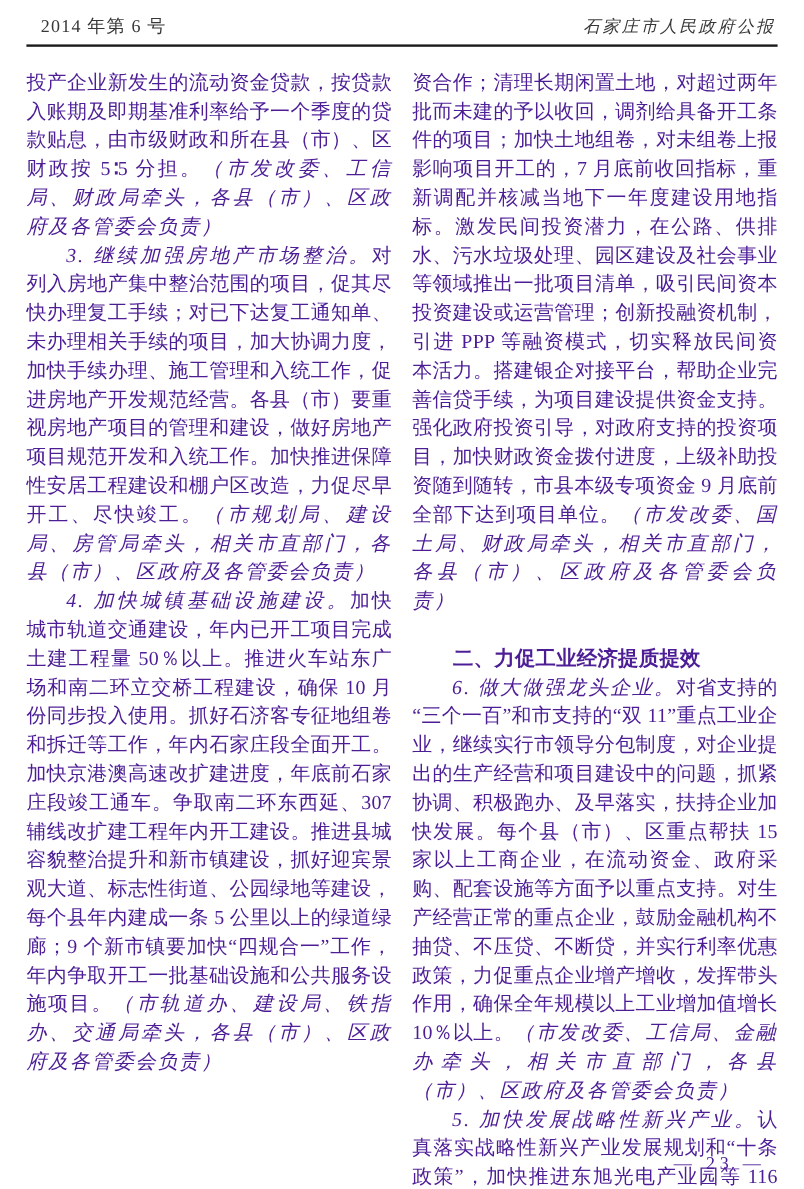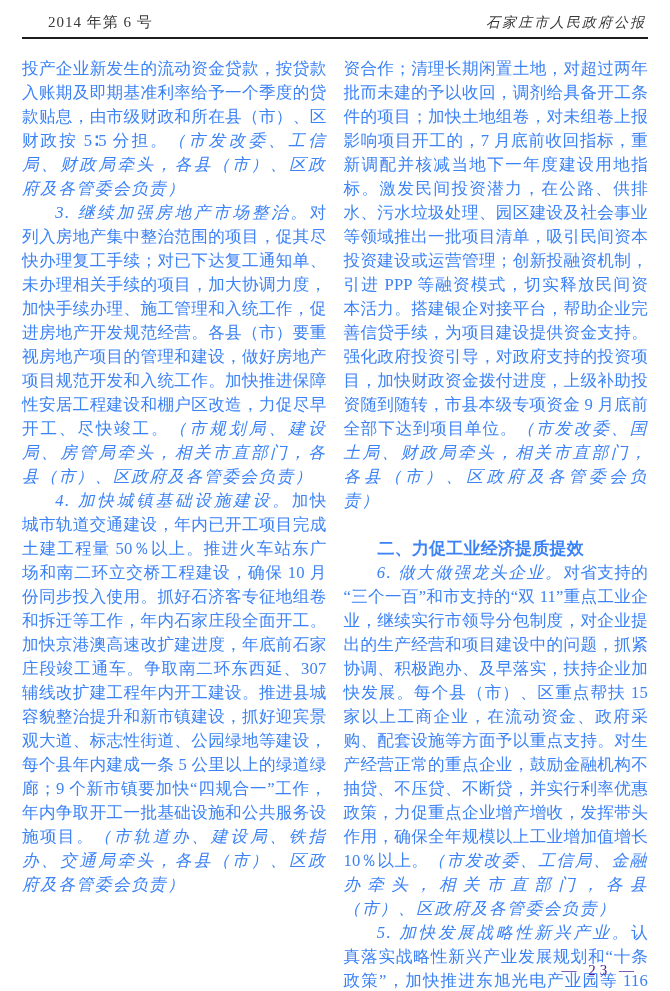--- a/index.html
+++ b/index.html
@@ -15,21 +15,21 @@
     background: #ffffff;
     font-family: "Liberation Serif", serif;
     color: #1d1d1d;
     overflow: hidden;
     box-sizing: border-box;
   }
   .page-header {
     display: flex;
     justify-content: space-between;
     align-items: flex-end;
-    padding: 13px 24px 5px 48px;
+    padding: 13px 24px 5px 34px;
     font-size: 15px;
     color: #383838;
   }
   .issue-no {
     font-family: "Liberation Serif", serif;
     letter-spacing: 1px;
   }
   .pub-title {
     font-style: italic;
     letter-spacing: 2px;
@@ -48,21 +48,21 @@
   .column {
     flex: 1;
     min-width: 0;
   }
   p.para {
     margin: 0;
     font-size: 16.6px;
     line-height: 24px;
     text-align: justify;
     text-justify: inter-character;
-    color: #3b82f6;
+    color: #4c1d95;
     word-break: break-all;
   }
   p.para.indent { text-indent: 2em; }
   p.para.heading {
     font-family: "Liberation Sans", sans-serif;
     font-weight: bold;
     text-indent: 2em;
     font-size: 17px;
     letter-spacing: 1px;
     margin-top: 24px;

